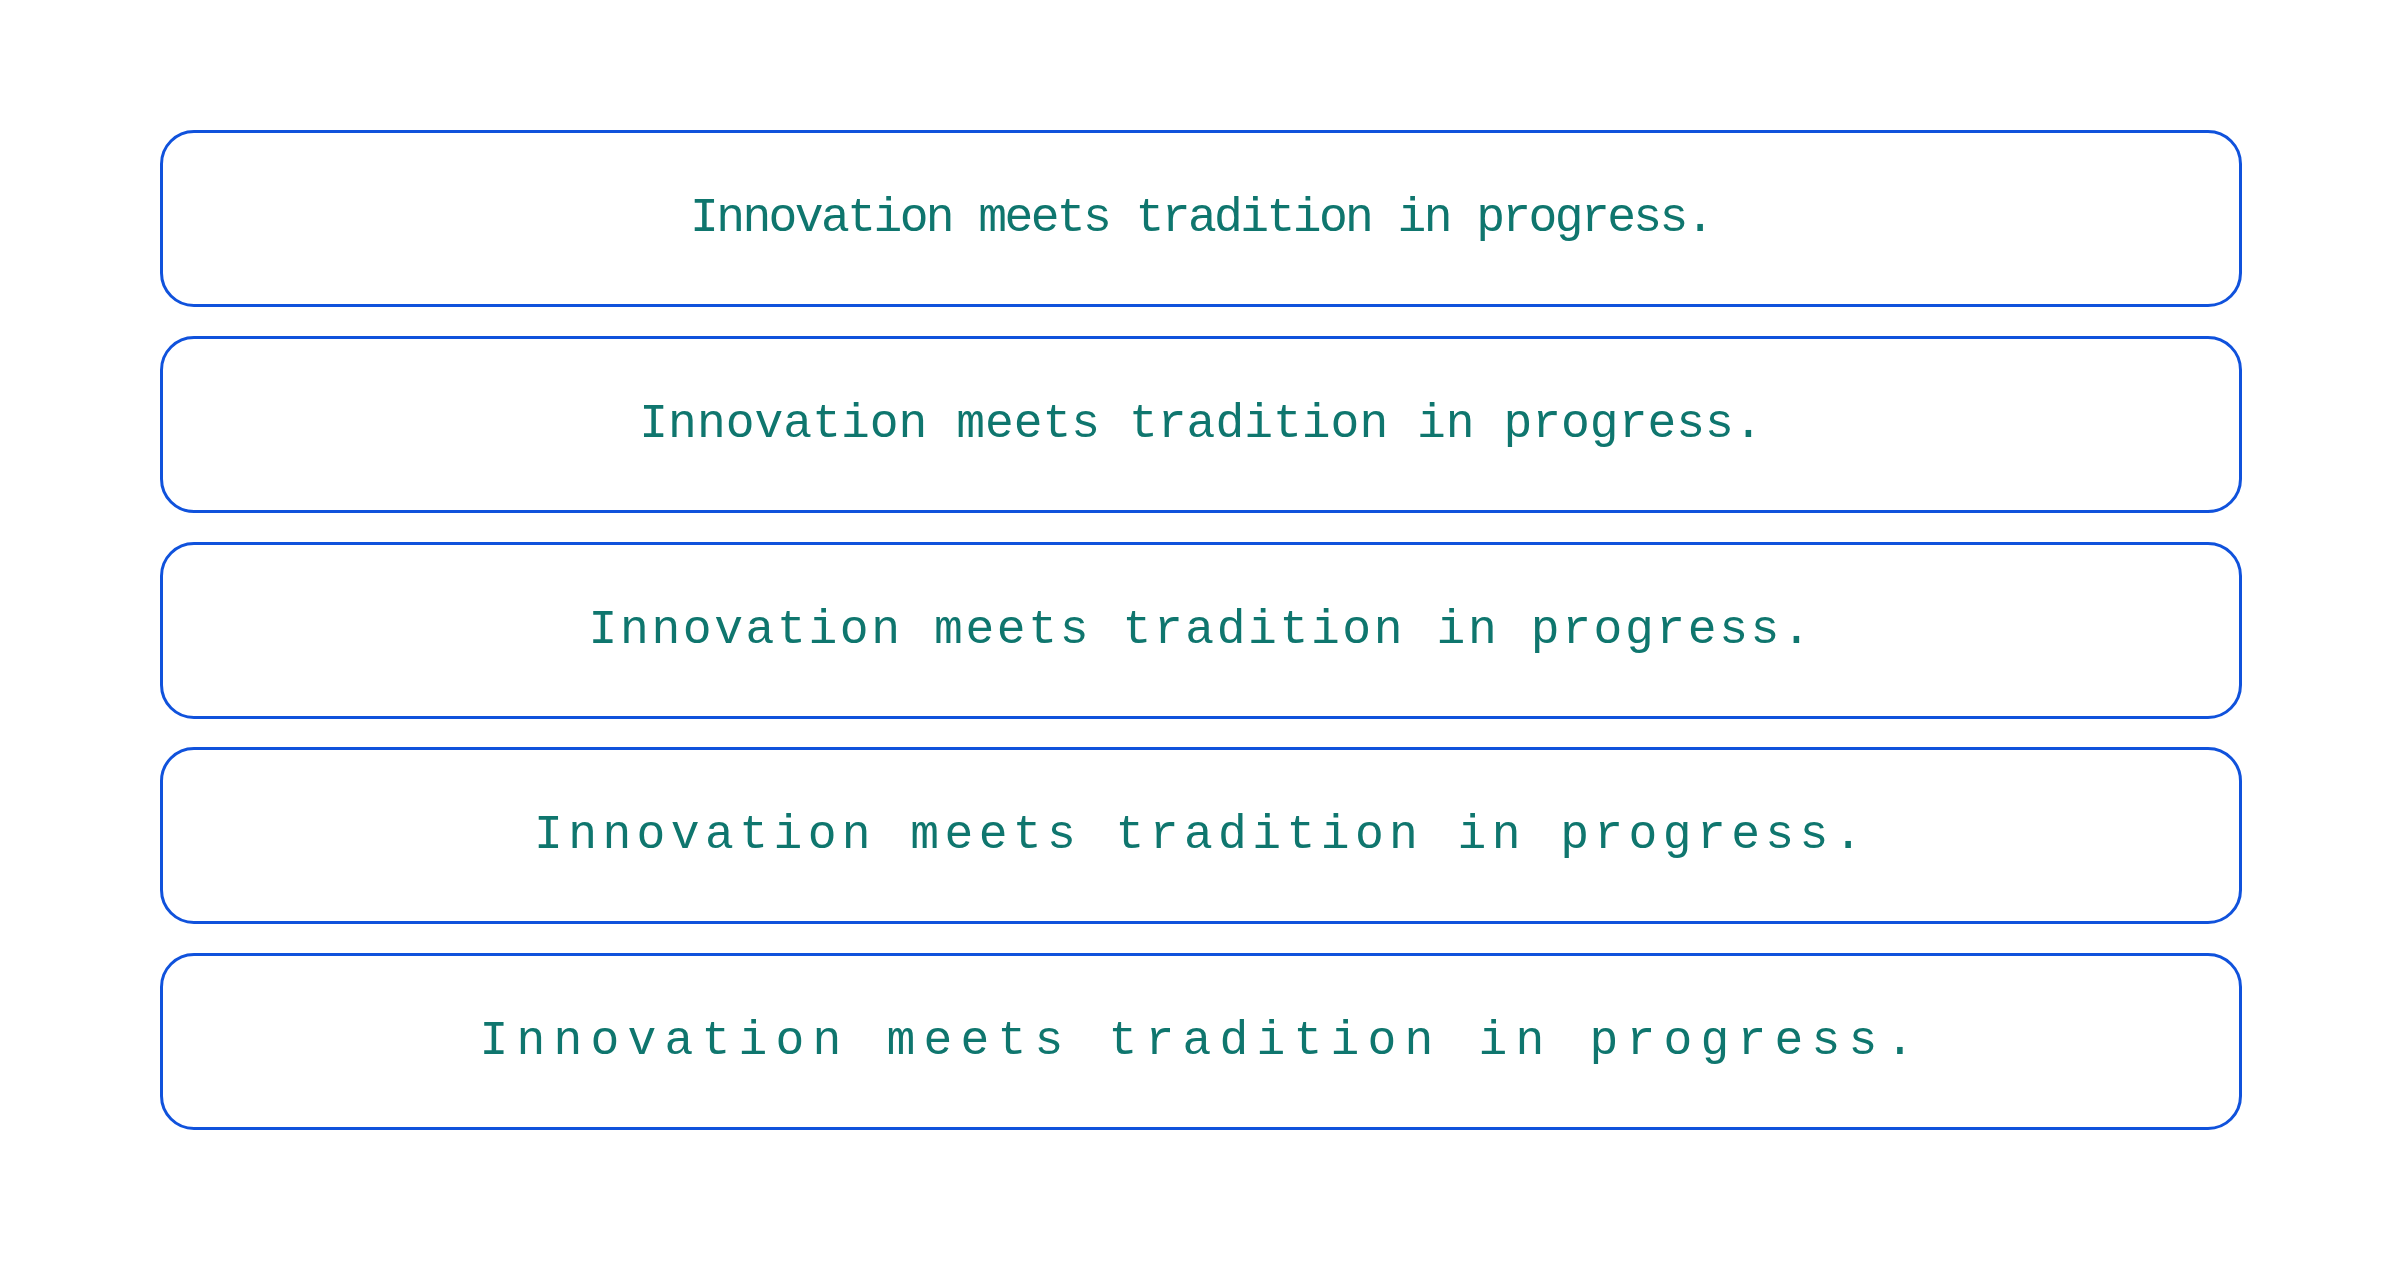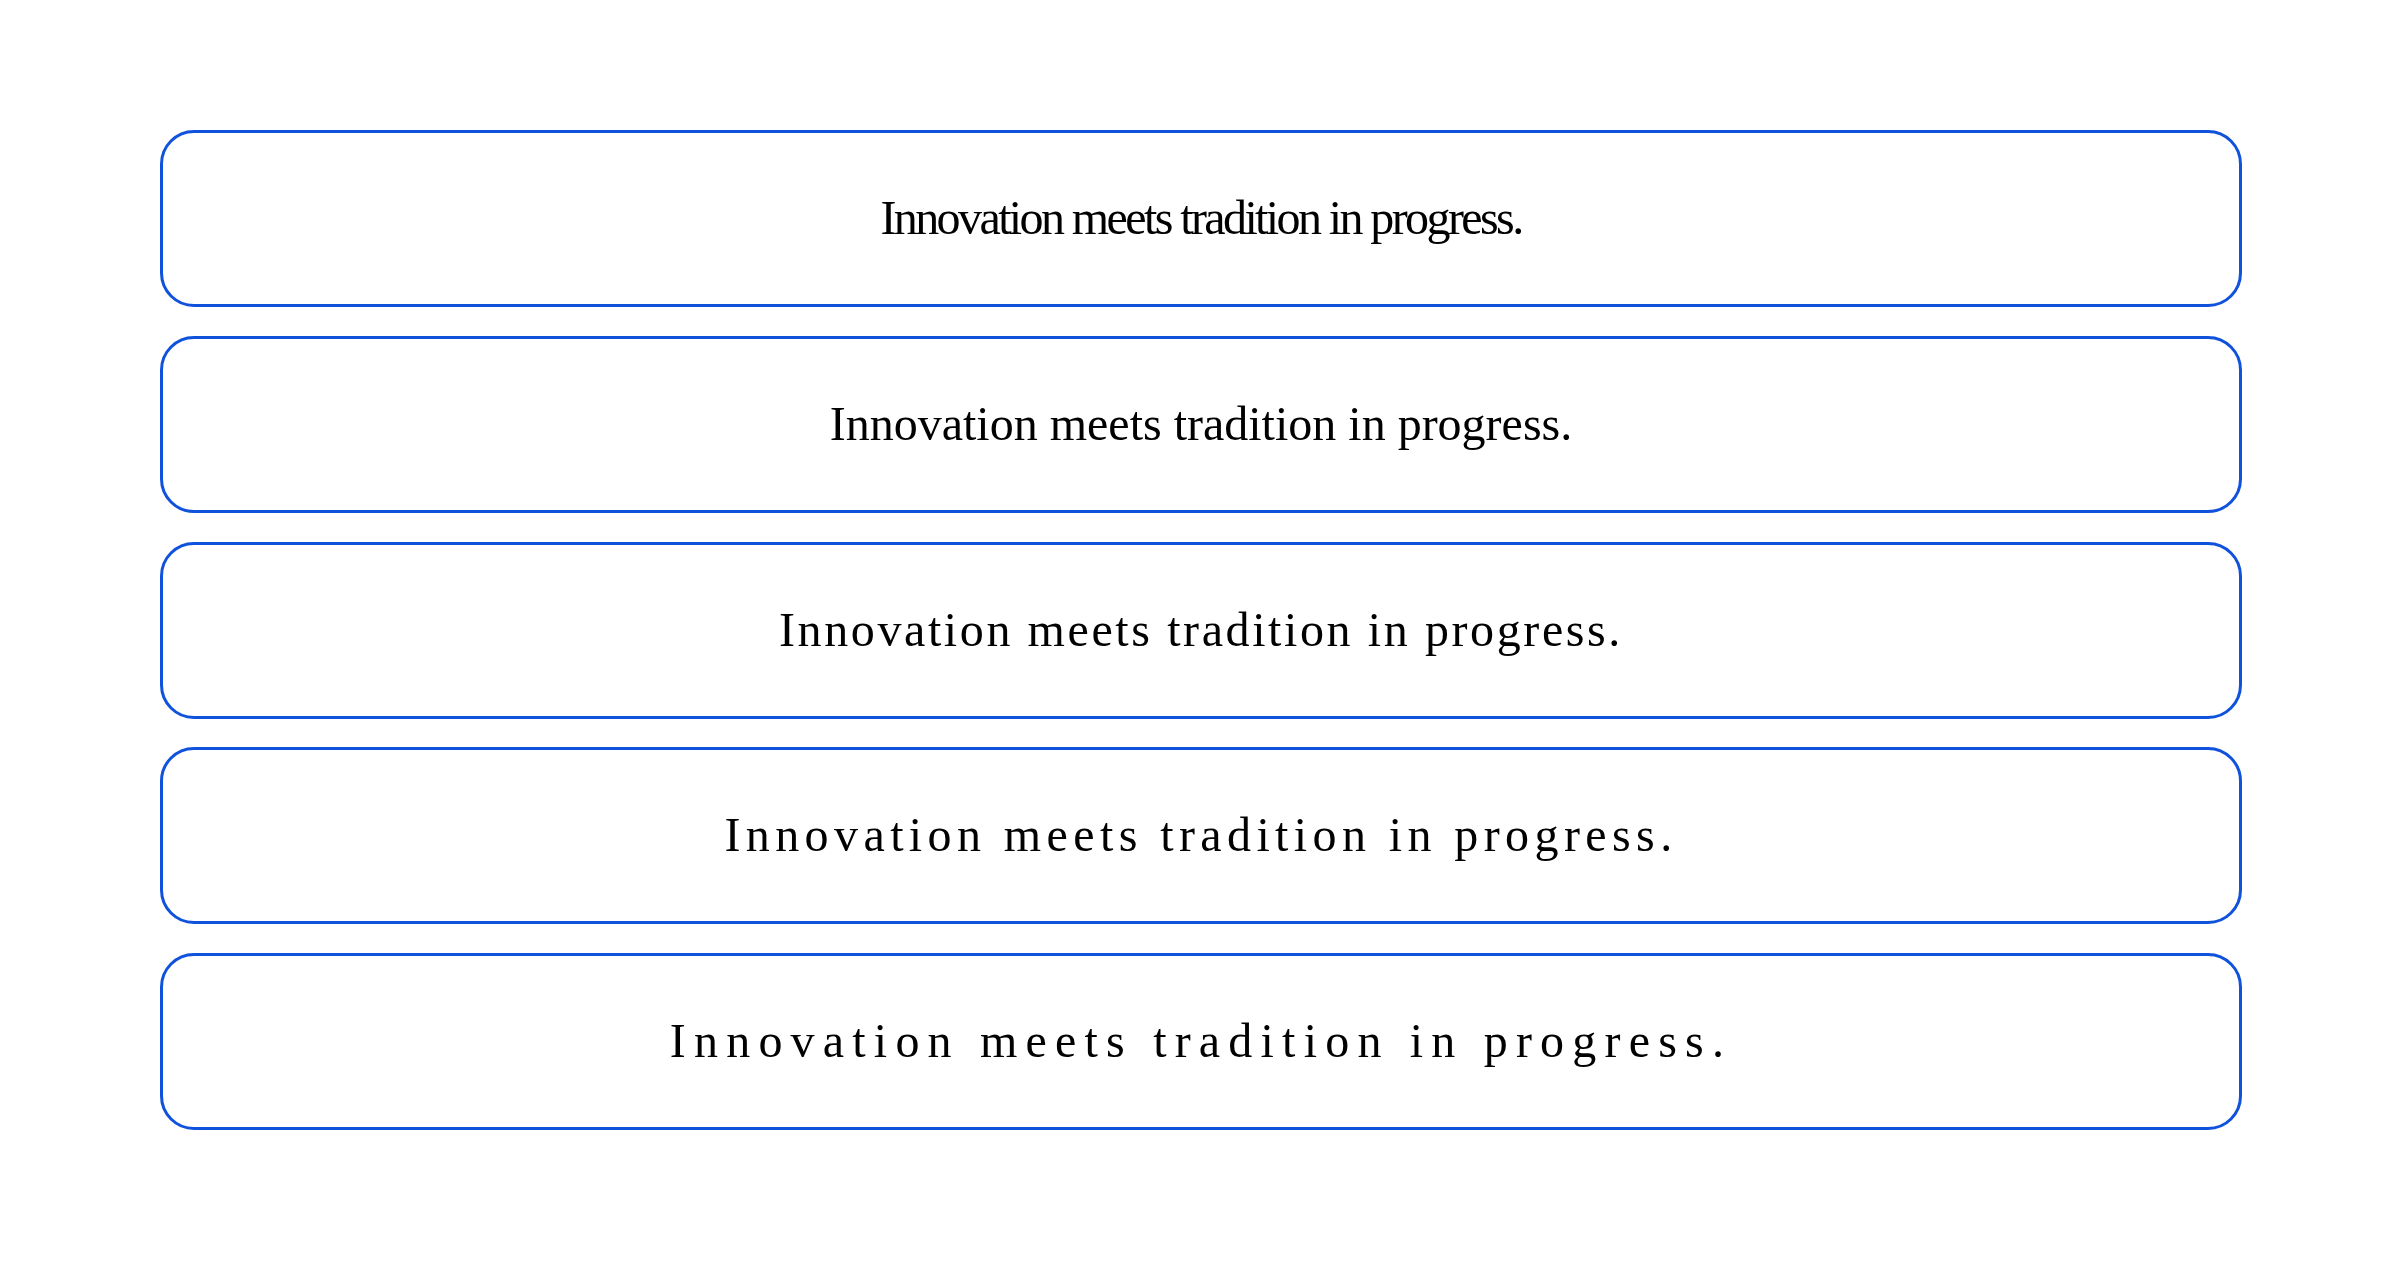--- a/index.html
+++ b/index.html
@@ -35,22 +35,22 @@
     border: 3px solid #1052DC;
     border-radius: 34px;
     background: #ffffff;
     display: flex;
     align-items: center;
     justify-content: center;
     overflow: hidden;
   }
 
   .spec-text {
-    color: #000000;
-    font-family: Liberation Serif, serif;
+    color: #0f766e;
+    font-family: Liberation Mono, monospace;
     font-weight: 400;
     font-size: 48px;
     line-height: 1.1;
     white-space: nowrap;
     text-align: center;
   }
 
   
   .track-0 .spec-text { letter-spacing: -2.6px; }
   .track-1 .spec-text { letter-spacing:  0px;  }

